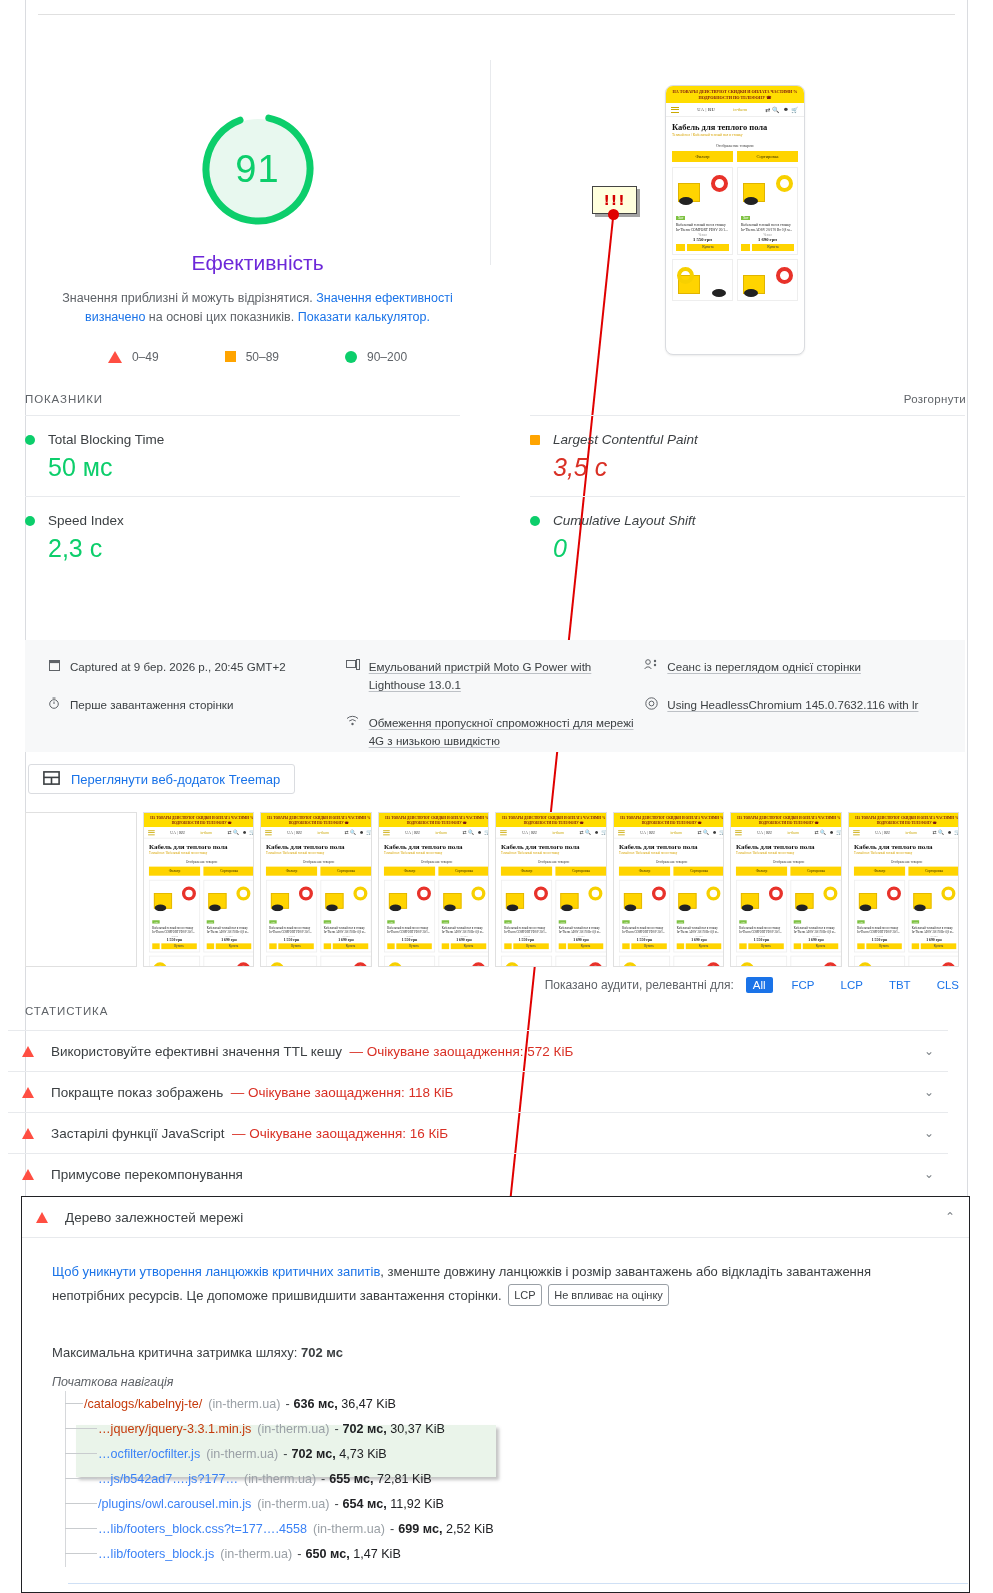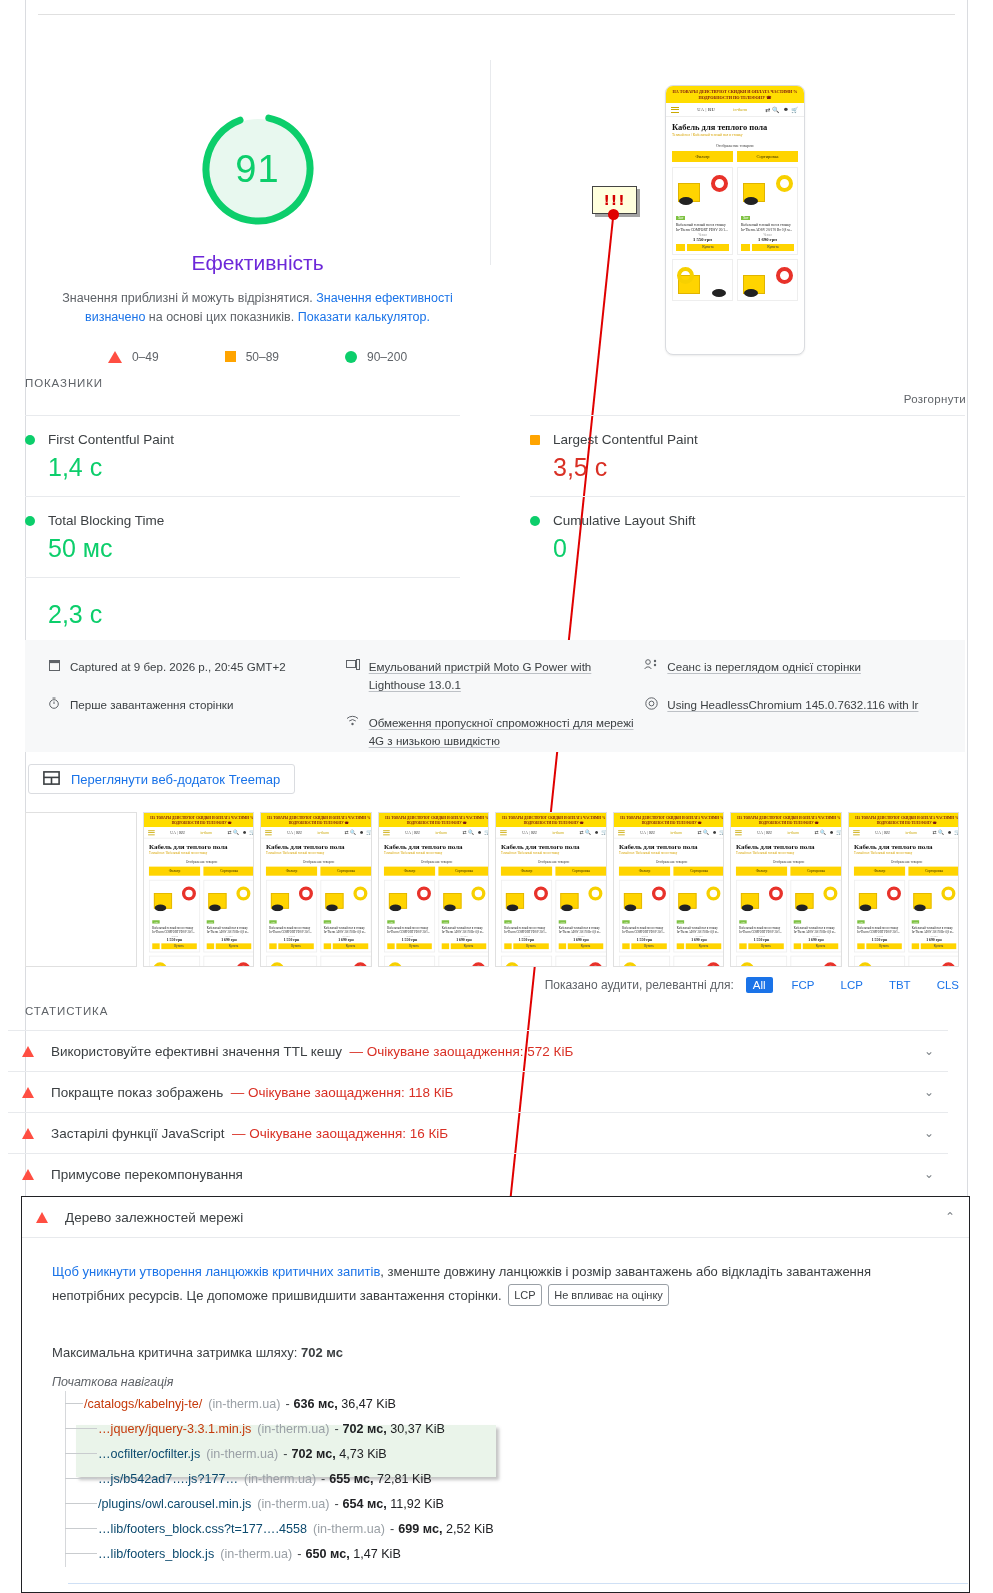--- a/index.html
+++ b/index.html
@@ -78,28 +78,28 @@
     position:absolute; left:592px; top:186px; width:45px; height:28px;
     background:#ffffdd; border:1px solid #444; box-shadow:3px 3px 0 rgba(90,90,90,.55);
     display:flex; align-items:center; justify-content:center;
   }
   .callout .bang { color:#d40000; font-size:14px; font-weight:bold; letter-spacing:1px; line-height:1; font-family:"DejaVu Sans", sans-serif; }
   .callout-dot { position:absolute; left:608px; top:209px; width:11px; height:11px; border-radius:50%; background:#e00000; }
   .anno-arrow { position:absolute; left:0; top:0; width:993px; height:1593px; pointer-events:none; }
 
   
   .sec-head { position:absolute; font-size:11.5px; letter-spacing:.9px; color:#5f6368; text-transform:uppercase; }
-  .metrics-head { left:25px; top:377px; }
+  .metrics-head { left:25px; top:393px; }
   .expand-link { position:absolute; right:27px; top:393px; font-size:11.5px; color:#5f6368; letter-spacing:.3px; cursor:pointer; }
   .metrics-grid { position:absolute; left:25px; top:415px; width:940px; display:flex; }
   .mcol { width:470px; }
   .mcol.left { border-right:0; }
   .metric { padding:16px 0 14px 0; border-top:1px solid #e8eaed; }
   .mcol.left .metric { margin-right:35px; }
-  .mcol.right .metric { margin-left:35px; }
+  .mcol.right .metric { margin-left:35px;font-style:italic; }
   .m-title { display:flex; align-items:center; gap:13px; font-size:13.5px; color:#3c4043; }
   .m-dot { width:10px; height:10px; border-radius:50%; background:#0cce6b; flex:none; }
   .m-dot.sq { border-radius:1px; background:#ffa400; }
   .m-val { font-size:25px; margin-top:6px; margin-left:23px; color:#0cce6b; font-weight:400; }
   .m-val.orange { color:#d93025; }
 
   
   .env {
     position:absolute; left:25px; top:640px; width:940px; height:112px;
     background:#f7f8f9; display:flex; padding:18px 22px 0 22px;
@@ -153,21 +153,21 @@
   .maxlat { font-size:13px; color:#3c4043; margin-top:37px; }
   .maxlat b { font-weight:bold; }
   .navlabel { font-size:12.5px; font-style:italic; color:#5f6368; margin-top:15px; }
 
   .tree { position:relative; margin-top:2px; font-size:12.6px; }
   .trunk { position:absolute; left:13px; top:0; width:1px; background:#d6d8db; }
   .tnode { position:relative; height:25px; display:flex; align-items:center; padding-left:46px; }
   .tnode .stub { position:absolute; left:13px; top:12px; width:32px; height:1px; background:#c9cccf; }
   .tnode.root { padding-left:32px; }
   .tnode.root .stub { left:13px; width:18px; }
-  .url { color:#0c4a6e; }
+  .url { color:#3b82f6; }
   .url.redish { color:#c5390a; }
   .host { color:#9aa0a6; margin-left:6px; }
   .dash { margin:0 4px 0 5px; color:#3c4043; }
   .ms { font-weight:bold; color:#202124; }
   .kib { color:#202124; }
   .hl {
     position:absolute; left:24px; top:34px; width:420px; height:52px;
     background:#eaf4ea; border:0; box-shadow:3px 3px 3px rgba(90,90,90,.35);
   }
   .tree-rows { position:relative; z-index:2; }
@@ -294,32 +294,29 @@
 </svg>
 
 <div class="sec-head metrics-head">ПОКАЗНИКИ</div>
 <div class="expand-link">Розгорнути</div>
 
 <div class="metrics-grid">
   <div class="mcol left">
     <div class="metric">
       <div class="m-title">
           <span class="m-dot"></span>
-        <span>First Contentful Paint</span>
+        <span>Total Blocking Time</span>
         </div>
-      <div class="m-val">1,4 с</div>
+      <div class="m-val">50 мс</div>
     </div>
     <div class="metric">
       <div class="m-title">
           <span class="m-dot"></span>
-        <span>Total Blocking Time</span>
+        <span>Speed Index</span>
         </div>
-      <div class="m-val">50 мс</div>
-    </div>
-    <div class="metric">
       <div class="m-val">2,3 с</div>
     </div>
   </div>
   <div class="mcol right">
     <div class="metric">
       <div class="m-title">
           <span class="m-dot sq"></span>
         <span>Largest Contentful Paint</span>
         </div>
       <div class="m-val orange">3,5 с</div>

